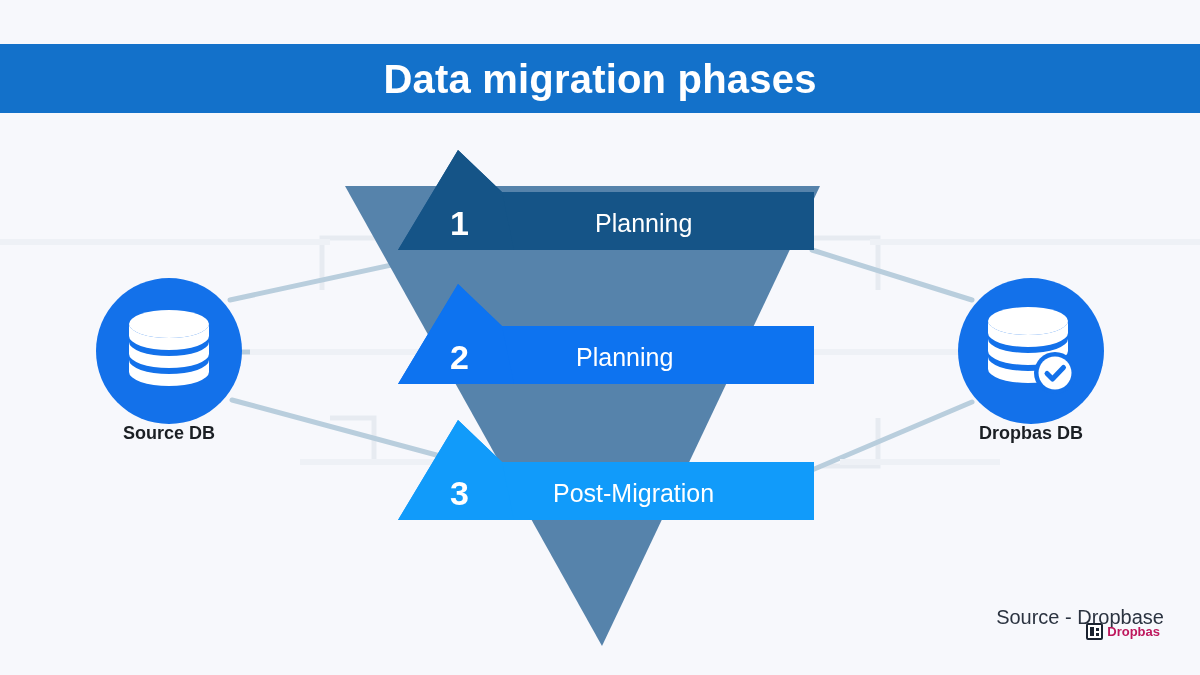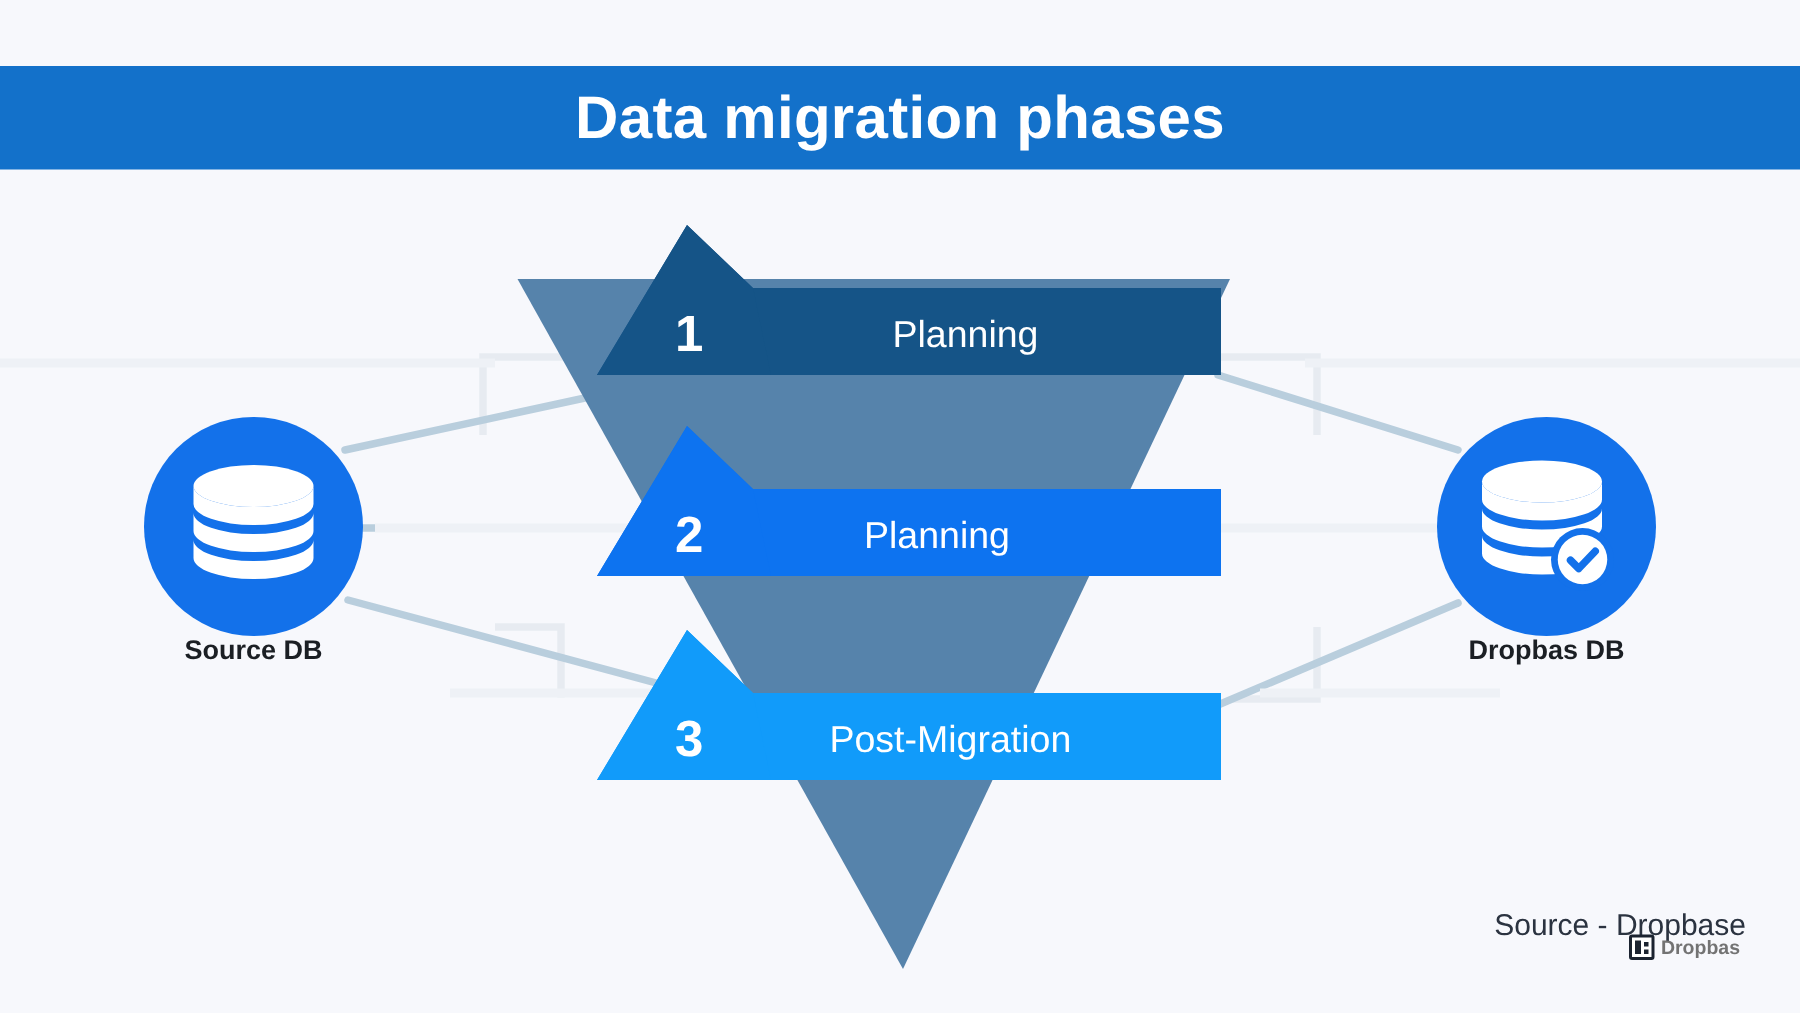--- a/index.html
+++ b/index.html
@@ -141,21 +141,21 @@
     gap: 2px;
   }
   .wm-dot {
     width: 3px;
     height: 3px;
     background: #1b2330;
   }
   #source-watermark-text {
     font-size: 13px;
     font-weight: bold;
-    color: #737373;
+    color: #be185d;
     line-height: 1;
   }
 </style>
 </head>
 <body>
 
 <div id="slide" style="background: rgb(247, 248, 252);">
 
   <div id="header-banner" style="background: rgb(19, 113, 202);">
     <div id="header-title" style="color: rgb(255, 255, 255);">Data migration phases</div>

